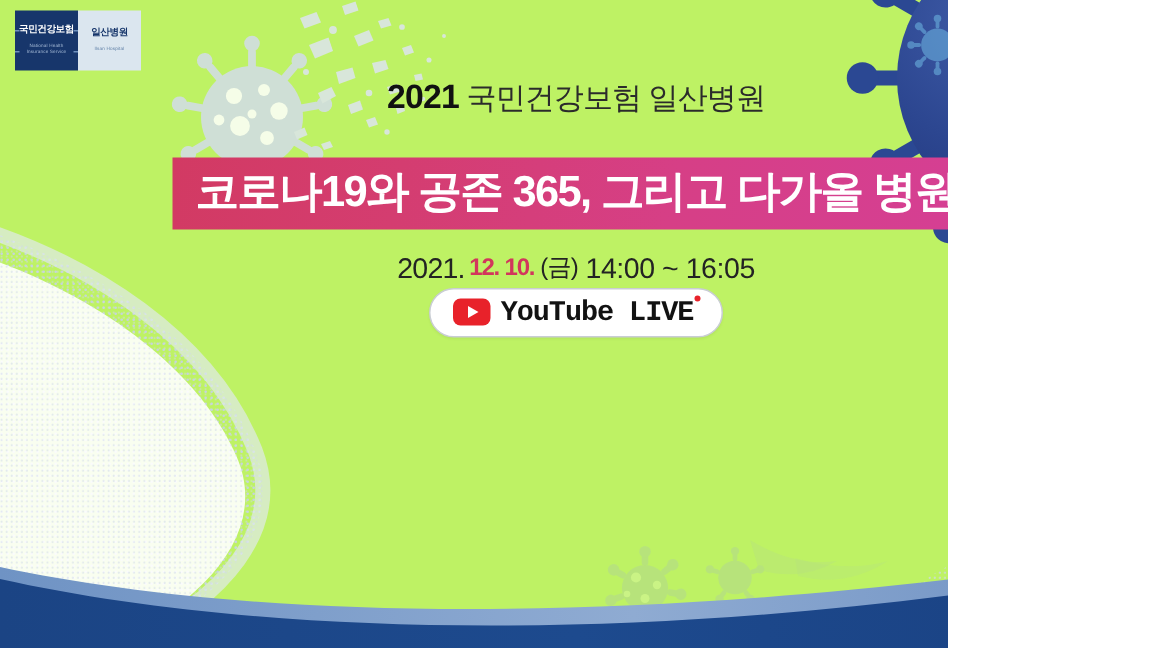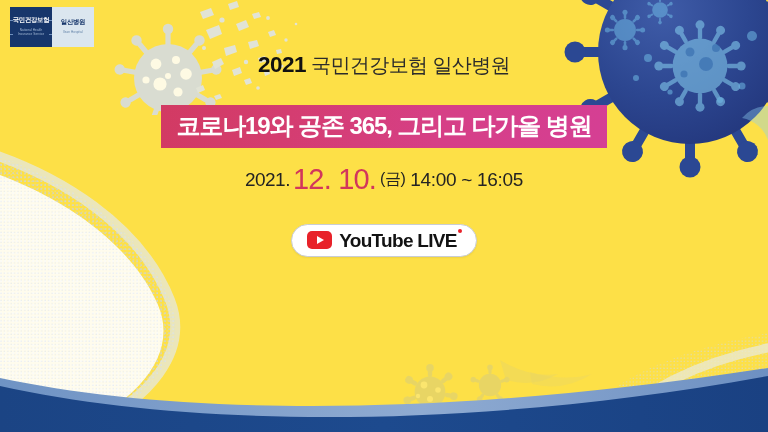--- a/index.html
+++ b/index.html
@@ -4,22 +4,22 @@
 <style>
   * { margin:0; padding:0; box-sizing:border-box; }
   html,body { width:768px; height:432px; overflow:hidden; }
   body {
     font-family:"Liberation Sans","DejaVu Sans",sans-serif;
     background:#ffffff;
     position:relative;
   }
   #poster {
     position:relative;
-    width:768px; height:432px;
-    background:#fde047;
+    width:632px; height:432px;
+    background:#bef264;
     overflow:hidden;
   }
 
   
   .bg-layer { position:absolute; inset:0; pointer-events:none; }
   .bg-svg { position:absolute; top:0; left:0; width:768px; height:432px; }
 
   
   .logo-wrap {
     position:absolute; left:10px; top:7px;
@@ -85,57 +85,58 @@
     line-height:1.12;
     text-align:center;
     white-space:nowrap;
   }
   .title .ln2 { display:block; margin-top:2px; }
 
   .banner {
     margin-top:15px;
     background:linear-gradient(100deg,#d23a63 0%,#d43d70 28%,#d63f86 62%,#d53f94 100%);
     color:#ffffff;
-    font-size:24px;
+    font-size:29px;
     font-weight:bold;
     letter-spacing:-1.1px;
     line-height:1;
     padding:9px 15px 10px 15px;
     white-space:nowrap;
   }
 
   .datetime {
     margin-top:17px;
     font-size:19px;
     color:#232323;
     letter-spacing:-0.4px;
     line-height:1;
     white-space:nowrap;
     display:flex; align-items:center; gap:0;
   }
   .datetime .d-pre { letter-spacing:-0.5px; }
   .datetime .d-big {
     color:#d2365c;
-    font-weight:normal;
-    font-size:29px;
+    font-weight:bold;
+    font-size:16px;
     letter-spacing:-0.8px;
     margin:0 2px 0 3px;
   }
   .datetime .d-dow { font-size:16px; letter-spacing:-0.5px; margin-left:2px;}
   .datetime .d-time { margin-left:5px; letter-spacing:-0.3px;}
 
   .yt-pill {
-    margin-top:30px;
+    margin-top:3px;
     background:#ffffff;
     border:1.4px solid #c9cdd4;
     border-radius:999px;
     height:33px;
     padding:0 19px 0 15px;
     display:flex; align-items:center; gap:7px;
     box-shadow:0 1px 2px rgba(0,0,0,0.06);
+    font-family:Liberation Mono, monospace;
   }
   .yt-icon {
     width:25px; height:17.5px;
     background:#e8222a;
     border-radius:5px;
     display:flex; align-items:center; justify-content:center;
     flex:0 0 auto;
   }
   .yt-tri {
     width:0; height:0;

